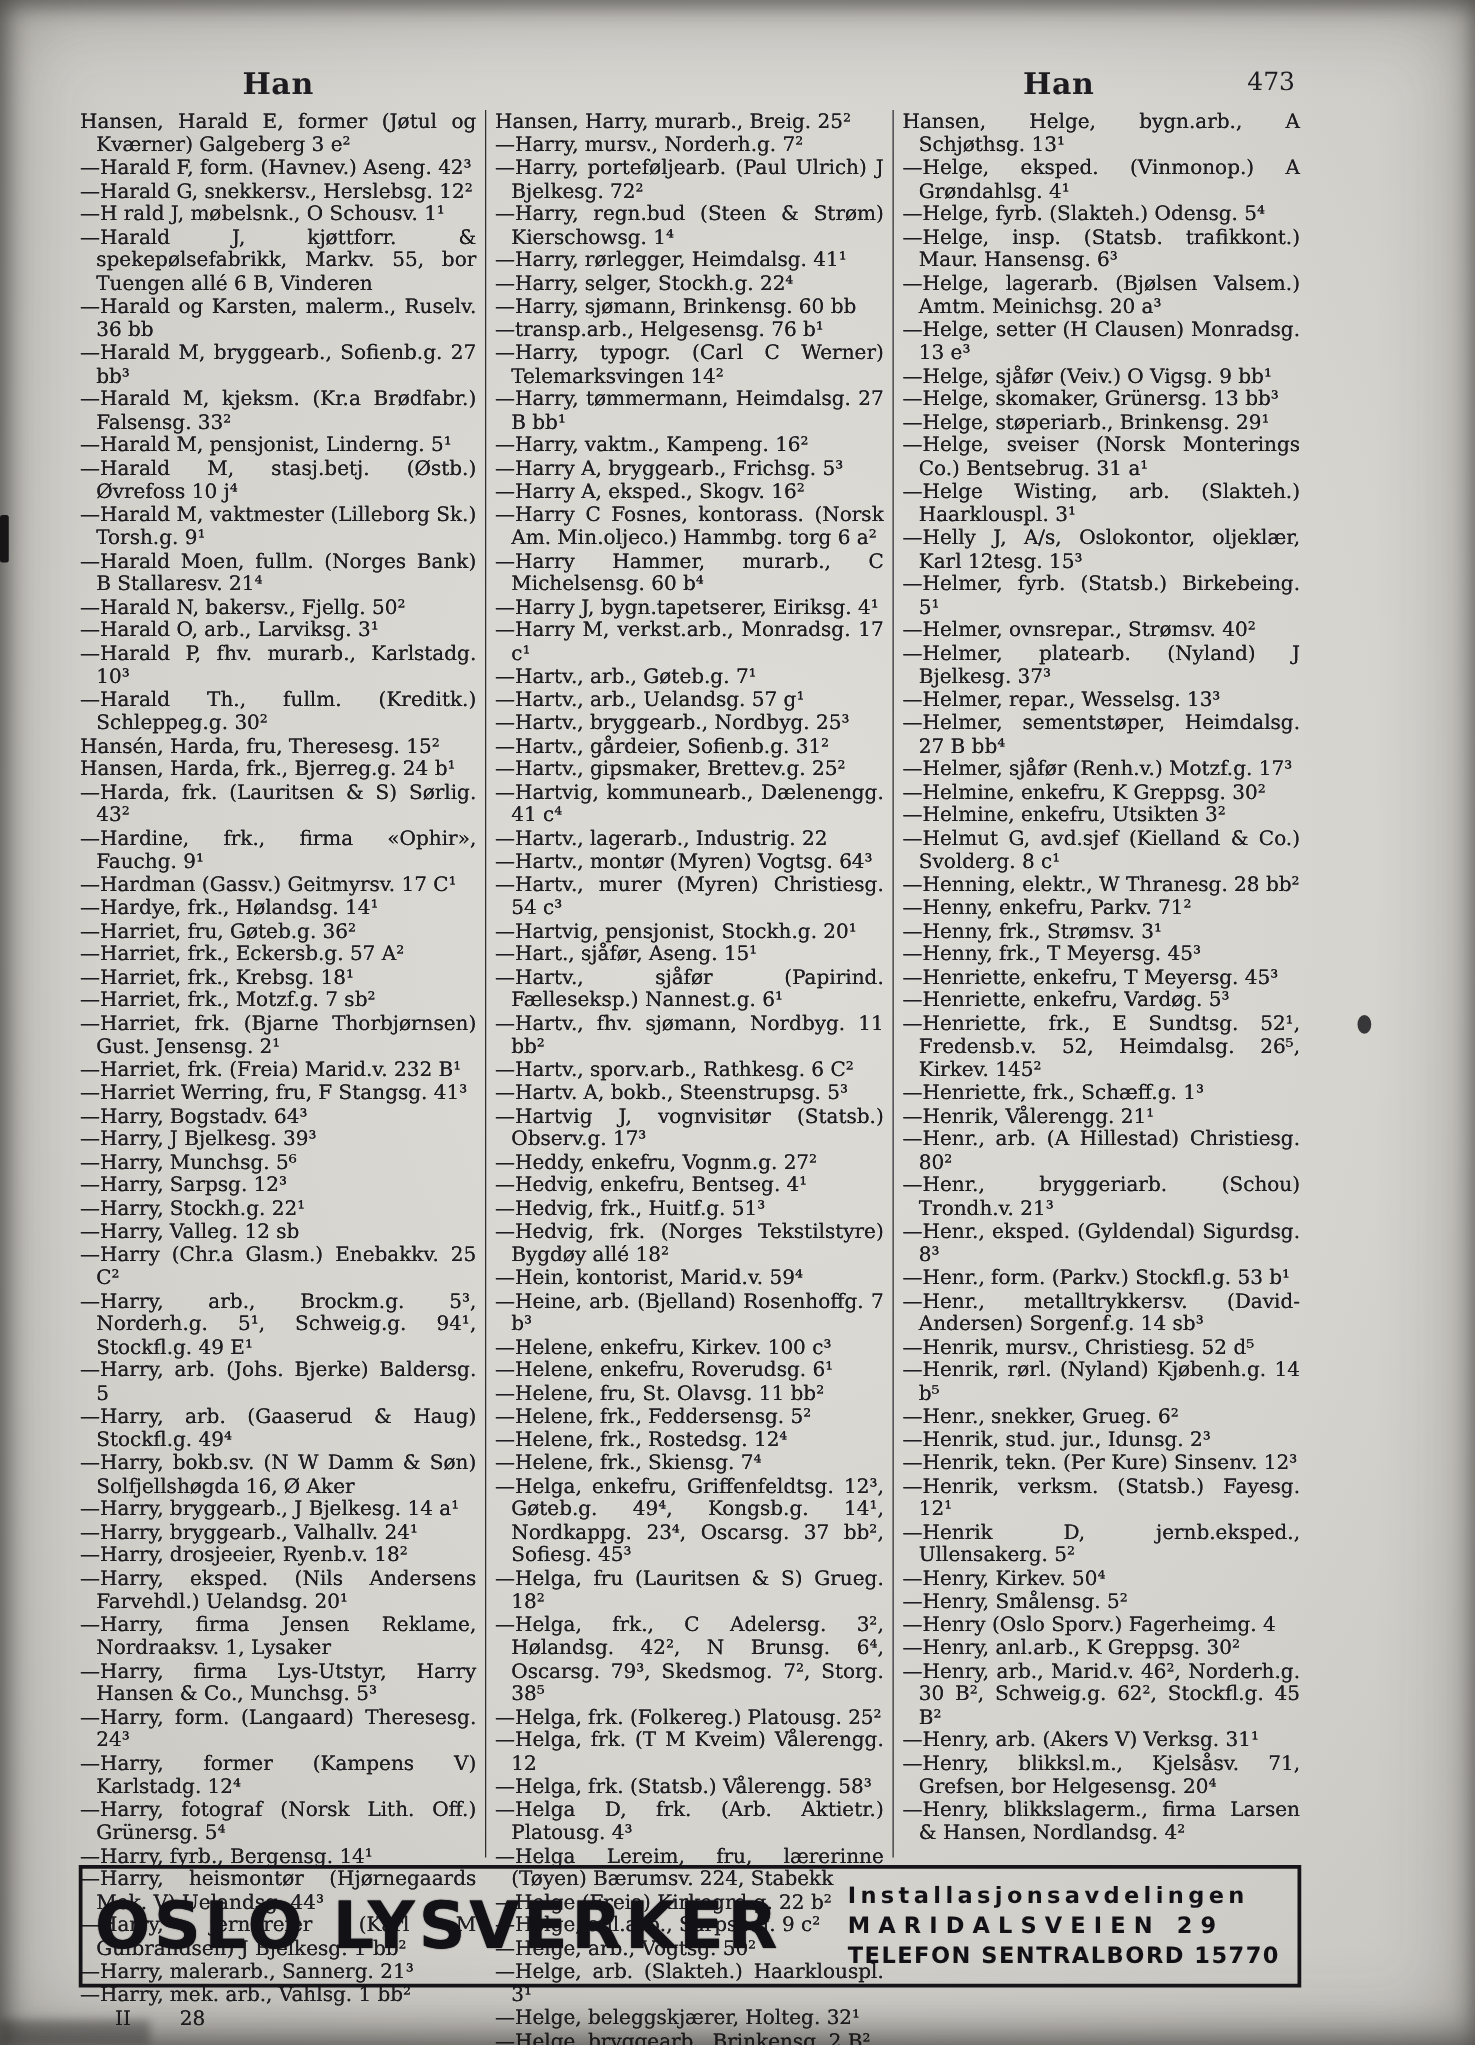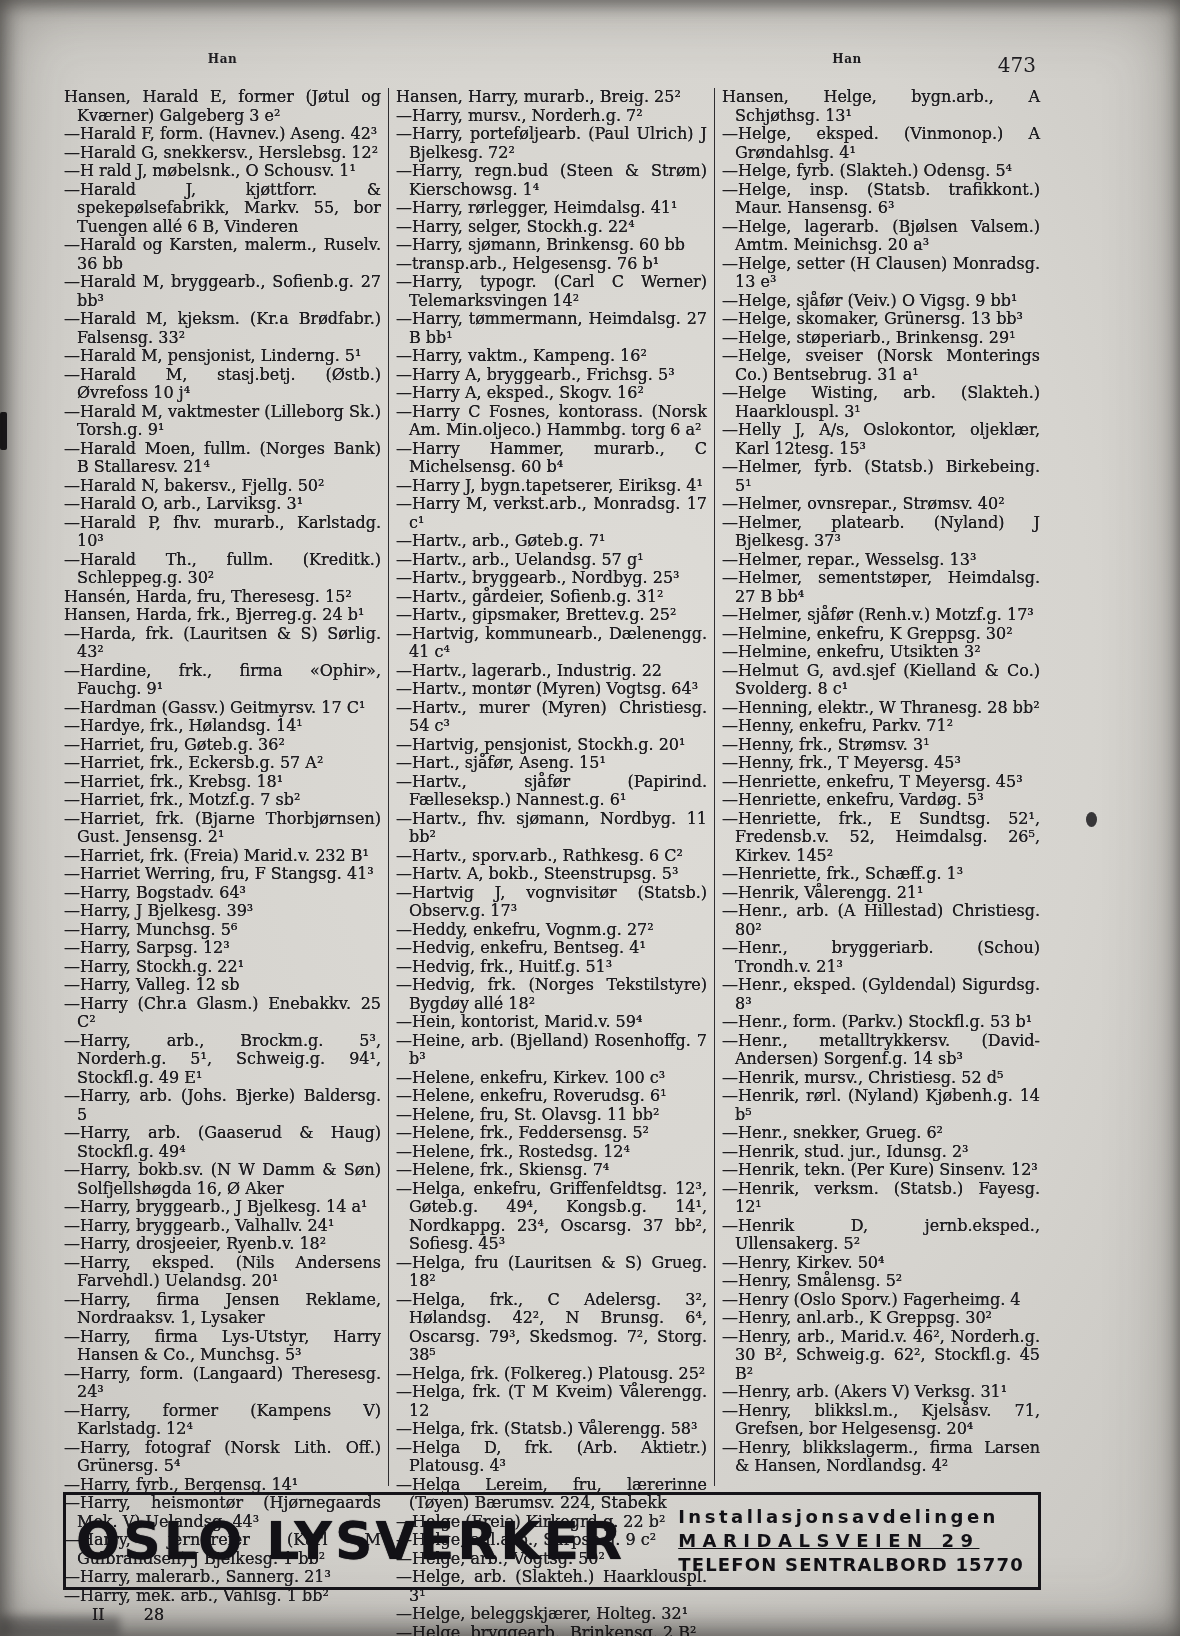--- a/index.html
+++ b/index.html
@@ -11,21 +11,21 @@
     font-family:"DejaVu Serif","Liberation Serif",serif;
     color:#1e1d21;
   }
   .vignette {
     position:absolute; inset:0; pointer-events:none;
     box-shadow: inset 0 0 70px rgba(55,50,45,.42),
                 inset 0 7px 16px rgba(0,0,0,.30),
                 inset 0 -12px 22px rgba(0,0,0,.28),
                 inset 10px 0 18px rgba(0,0,0,.18);
   }
-  .running-header { position:absolute; top:52px; font-size:12px; font-weight:bold; letter-spacing:.5px; }
+  .running-header { position:absolute; top:52px; font-size:24px; font-weight:bold; letter-spacing:.5px; }
   #hdr-left  { left:64px;  width:317px; text-align:center; }
   #hdr-right { left:722px; width:250px; text-align:center; }
   #page-number { position:absolute; top:53px; right:144px; font-size:20px; }
   .divider { position:absolute; top:88px; width:1px; height:1398px; background:#2e2d30; }
   #div1 { left:388px; }
   #div2 { left:714px; }
   .column {
     position:absolute; top:88px; font-size:16px; line-height:18.5px;
     text-align:justify; text-shadow:0 0 .4px currentColor;
   }
@@ -39,21 +39,21 @@
     position:absolute; left:63px; top:1492px; width:978px; height:98px;
     border:3px solid #151419; background:transparent;
     display:flex; align-items:center; justify-content:space-between;
     padding:0 10px 0 10px;
     font-family:"DejaVu Sans","Liberation Sans",sans-serif; color:#121116;
   }
   .ad-name { font-size:52px; font-weight:bold; letter-spacing:3px; white-space:nowrap;
              text-shadow:0 0 1px currentColor; }
   .ad-right { font-weight:bold; line-height:1.32; padding-right:4px; }
   .ad-line1 { font-size:18px; letter-spacing:3.5px; white-space:nowrap; }
-  .ad-line2 { font-size:18px; letter-spacing:6.5px; white-space:nowrap;text-decoration:underline; }
+  .ad-line2 { font-size:18px; letter-spacing:6.5px; white-space:nowrap; }
   .ad-line3 { font-size:18px; letter-spacing:1.2px; white-space:nowrap;text-align:right; }
   .artifact { position:absolute; background:#1b1a1d; }
   #artifact-left-edge { left:0; top:412; top:412px; width:7px; height:38px; border-radius:2px; }
   #artifact-right-blob { left:1086px; top:812px; width:11px; height:15px; border-radius:50%; opacity:.85; }
   #artifact-bottom-corner { left:0; top:1616px; width:120px; height:20px; opacity:.35; filter:blur(4px); }
 </style>
 </head>
 <body>
 
 <div class="page">

